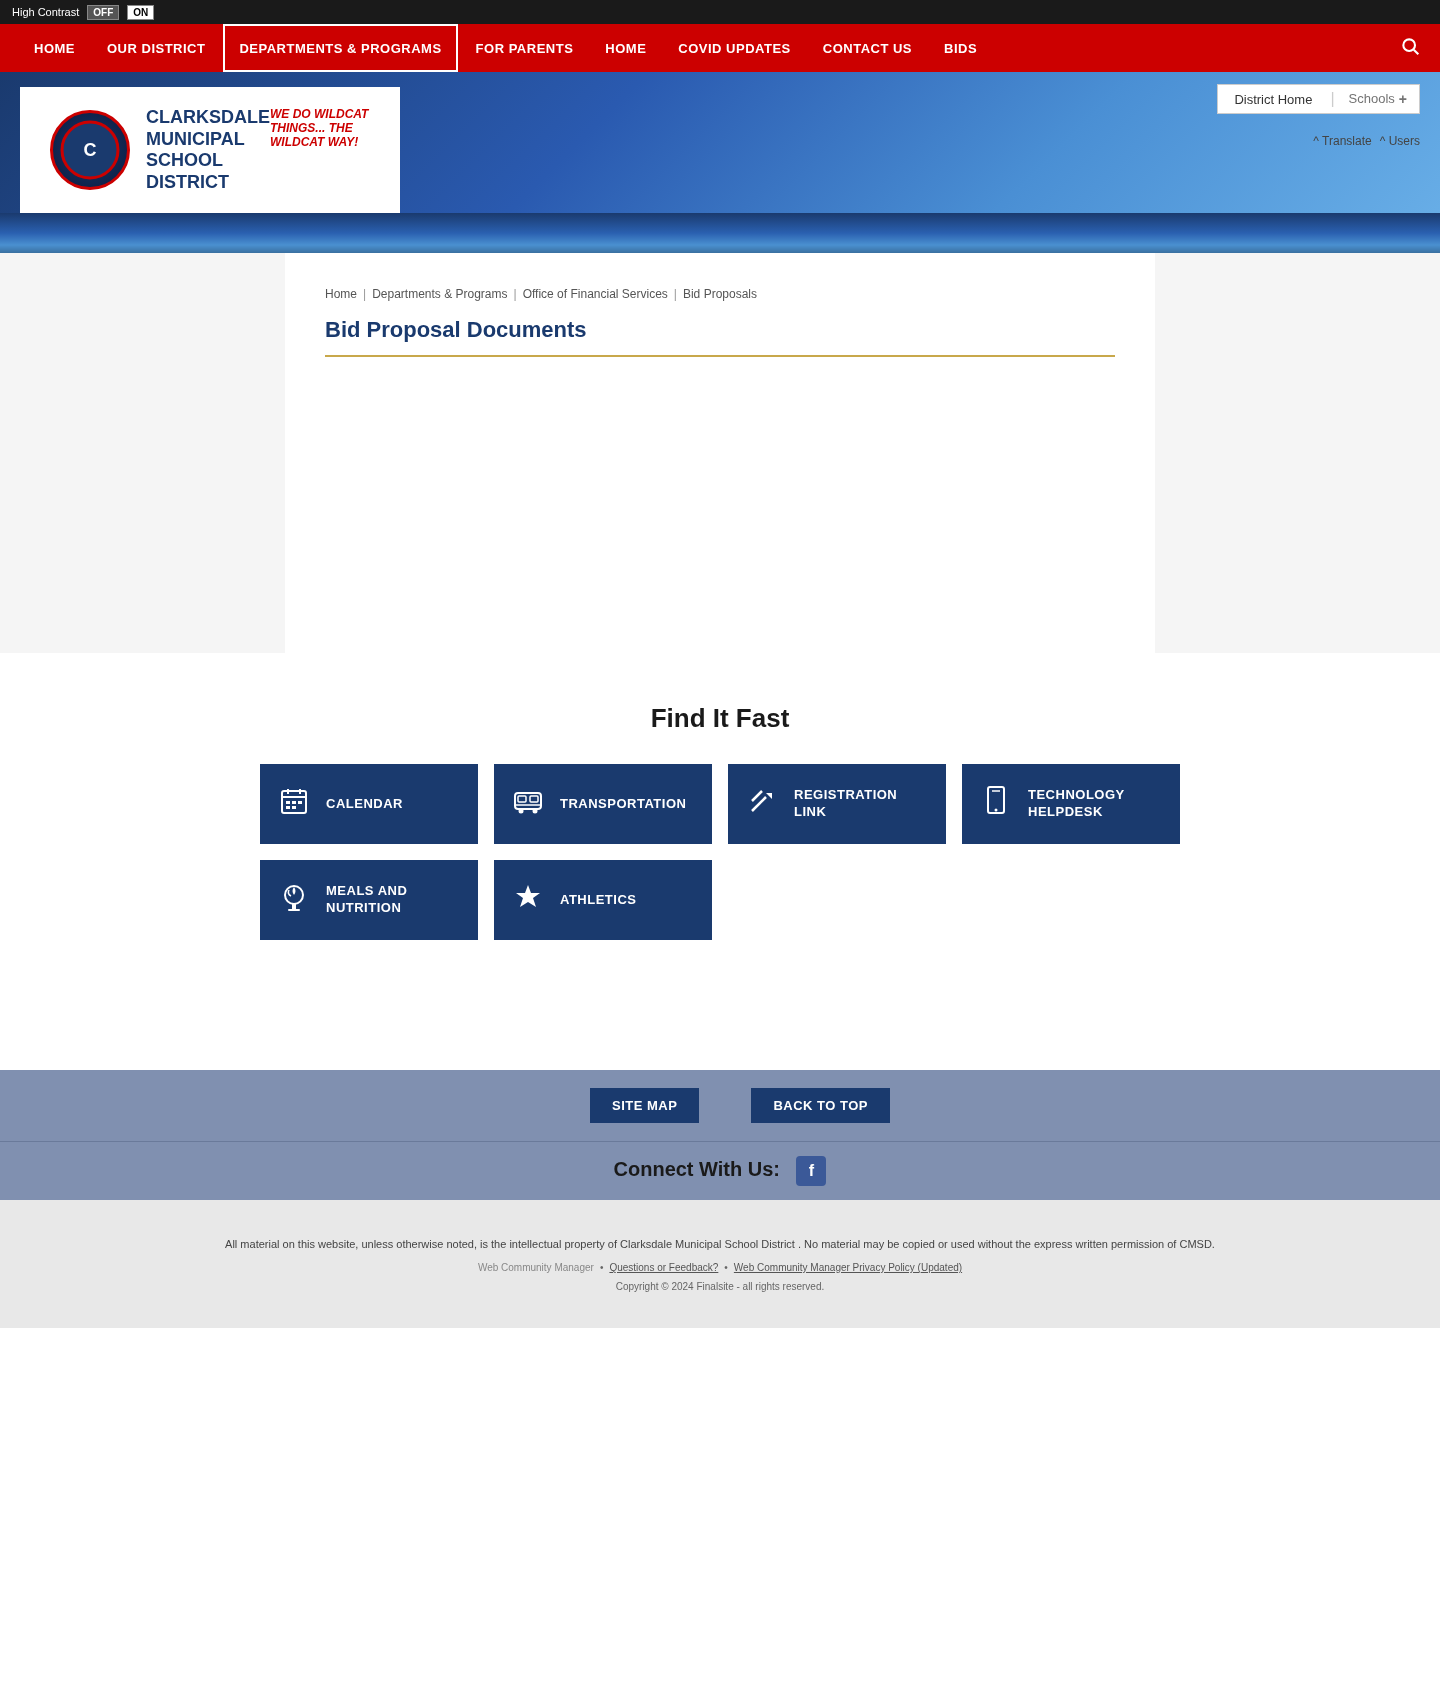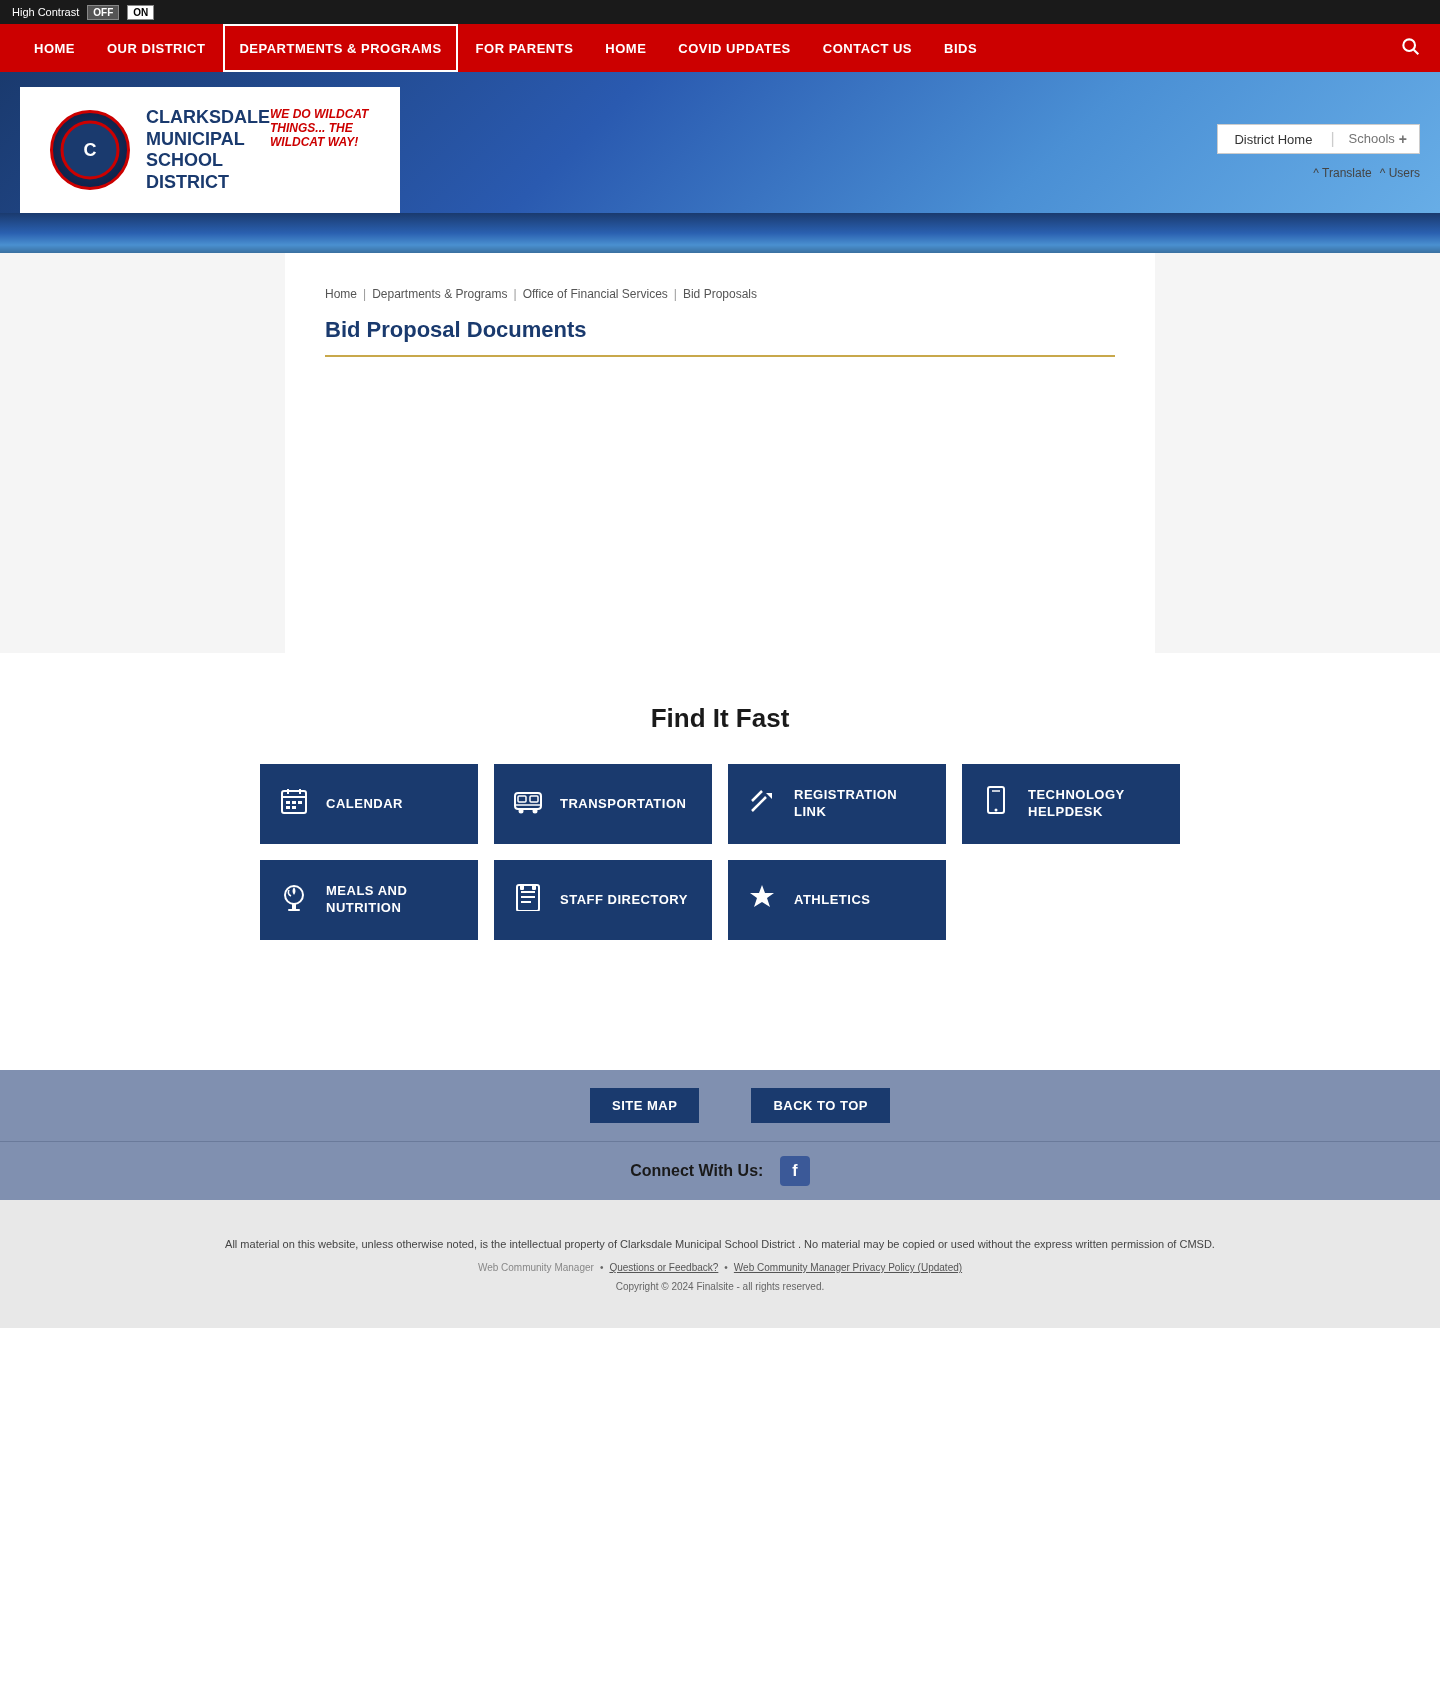--- a/index.html
+++ b/index.html
@@ -71,22 +71,21 @@
       background: linear-gradient(135deg, #1a3a6e 0%, #2a5ab0 40%, #4a8fd4 70%, #6ab0e8 100%);
       min-height: 180px;
     }
     .header-top-right {
       position: absolute;
       top: 12px;
       right: 20px;
       display: flex;
       flex-direction: column;
       align-items: flex-end;
-      gap: 12px;
-      margin-top: 40px;
+      gap: 20px;
     }
     .district-schools-bar {
       display: flex;
       align-items: center;
       gap: 0;
       background: #fff;
       border: 1px solid #ccc;
     }
     .district-home-btn {
       background: #fff;
@@ -264,21 +263,21 @@
       margin-left: 40px;
     }
 
     .connect-bar {
       background: #8090b0;
       padding: 14px;
       text-align: center;
       border-top: 1px solid #6a7a9a;
     }
     .connect-title {
-      font-size: 16px;
+      font-size: 20px;
       font-weight: bold;
       color: #1a1a1a;
       display: inline;
       margin-right: 12px;
     }
     .fb-icon {
       display: inline-flex;
       align-items: center;
       justify-content: center;
       width: 30px;
@@ -461,33 +460,20 @@
           <circle cx="13" cy="12" r="9" fill="none" stroke="white" stroke-width="2"></circle>
           <path d="M13 4 Q16 8 13 12 Q10 8 13 4Z" fill="white"></path>
           <path d="M8 7 Q6 11 10 13" stroke="white" stroke-width="1.5" fill="none"></path>
           <rect x="11" y="20" width="4" height="7" rx="1" fill="white"></rect>
           <rect x="7" y="26" width="12" height="2" rx="1" fill="white"></rect>
         </svg>
       </span>
       <span class="fast-link-label">MEALS AND NUTRITION</span>
     </a>
 
-    <a class="fast-link">
-      <span class="fast-link-icon">
-        <svg width="26" height="28" viewBox="0 0 26 28" fill="white">
-          <rect x="2" y="2" width="22" height="26" rx="2" fill="none" stroke="white" stroke-width="2"></rect>
-          <line x1="6" y1="9" x2="20" y2="9" stroke="white" stroke-width="2"></line>
-          <line x1="6" y1="14" x2="20" y2="14" stroke="white" stroke-width="2"></line>
-          <line x1="6" y1="19" x2="16" y2="19" stroke="white" stroke-width="2"></line>
-          <rect x="5" y="2" width="4" height="5" rx="1" fill="white"></rect>
-          <rect x="17" y="2" width="4" height="5" rx="1" fill="white"></rect>
-        </svg>
-      </span>
-      <span class="fast-link-label">STAFF DIRECTORY</span>
-    </a>
 
     <a class="fast-link">
       <span class="fast-link-icon">
         <svg width="28" height="28" viewBox="0 0 28 28" fill="white">
           <polygon points="14,2 17,10 26,10 19,15 22,24 14,19 6,24 9,15 2,10 11,10" fill="white"></polygon>
         </svg>
       </span>
       <span class="fast-link-label">ATHLETICS</span>
     </a>
 

